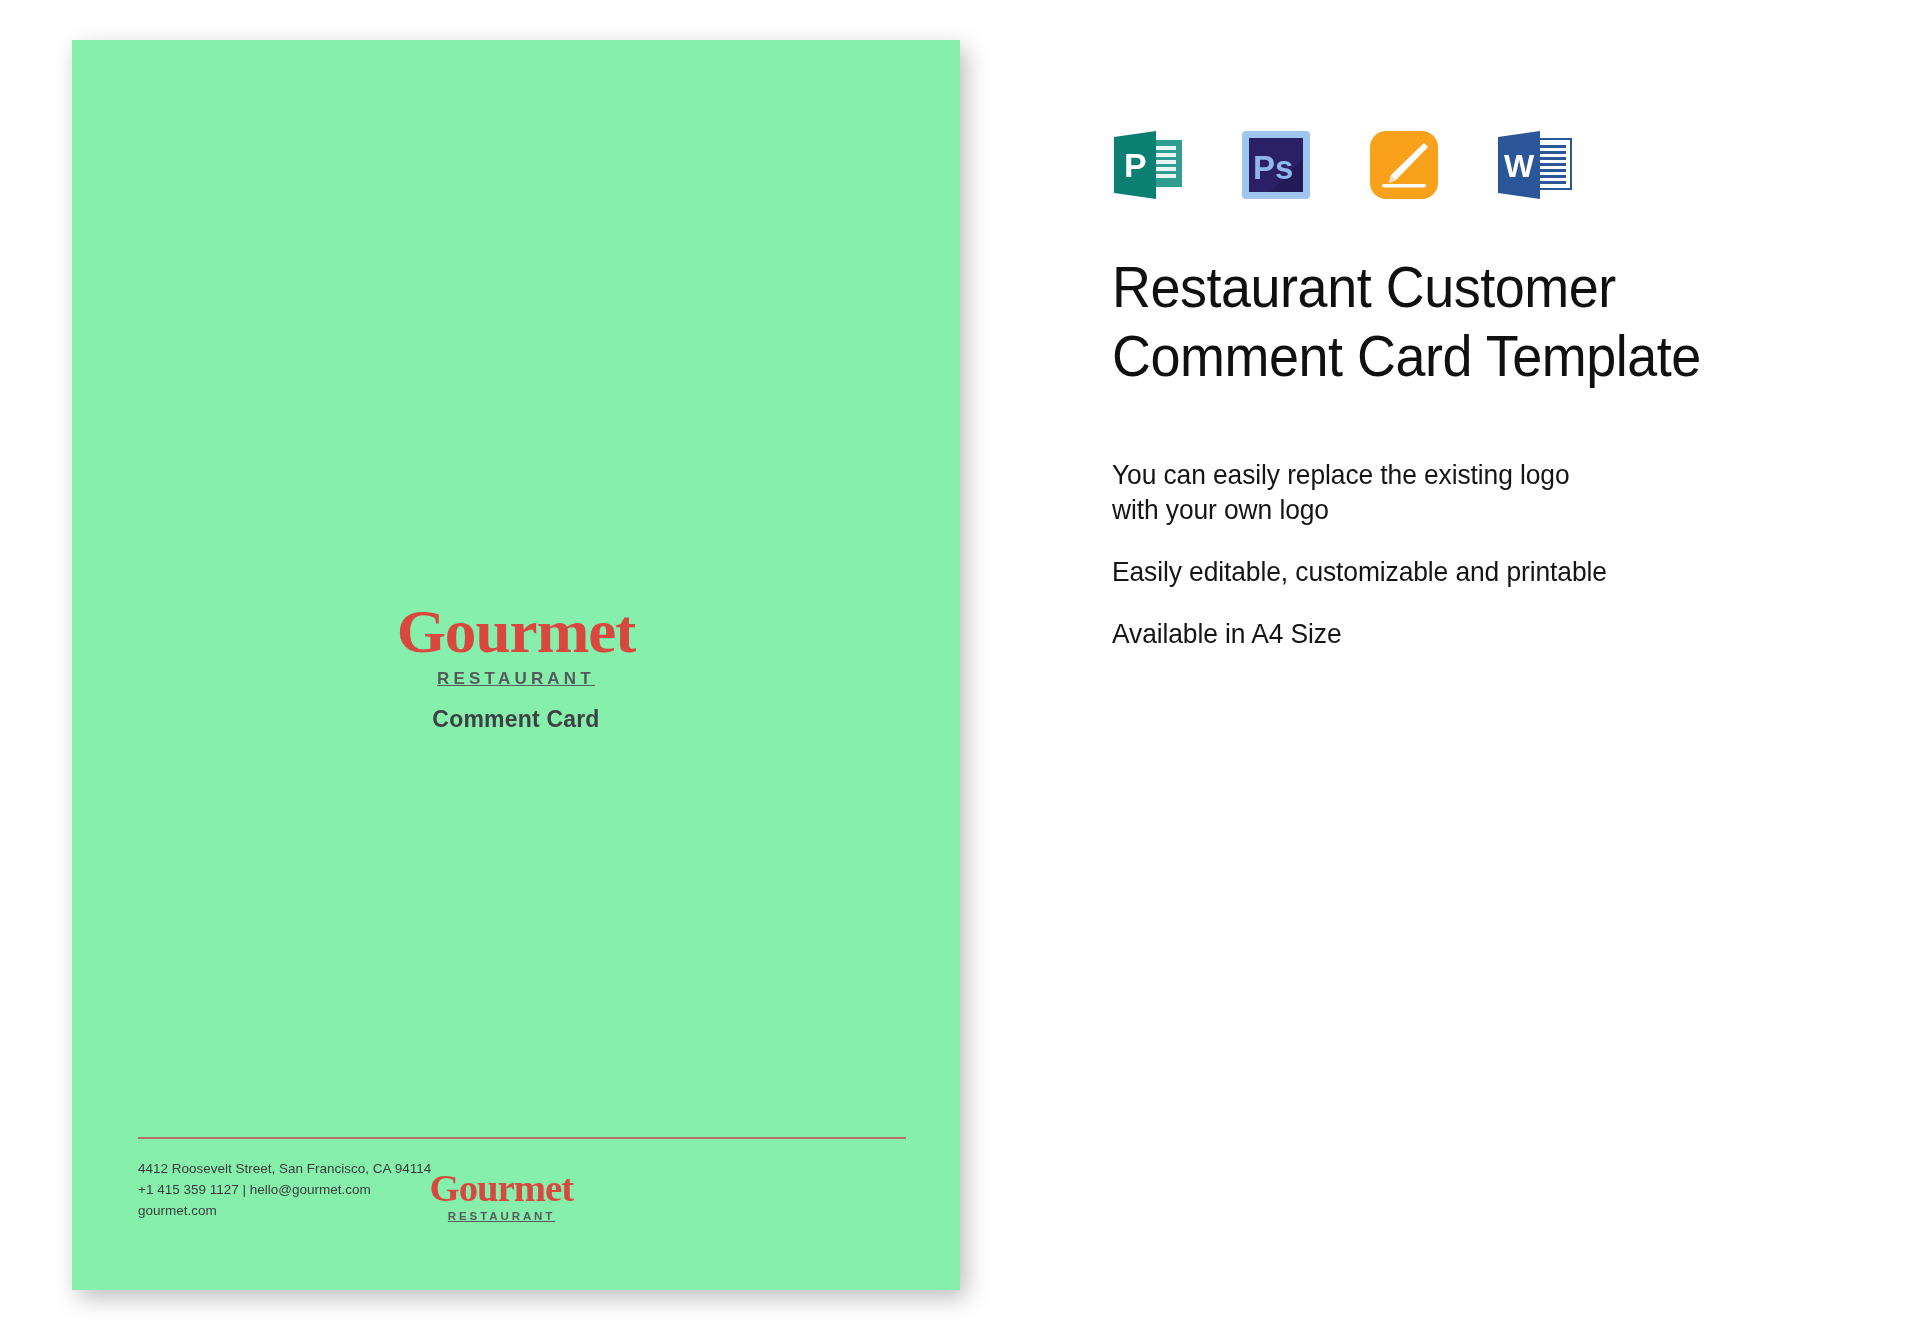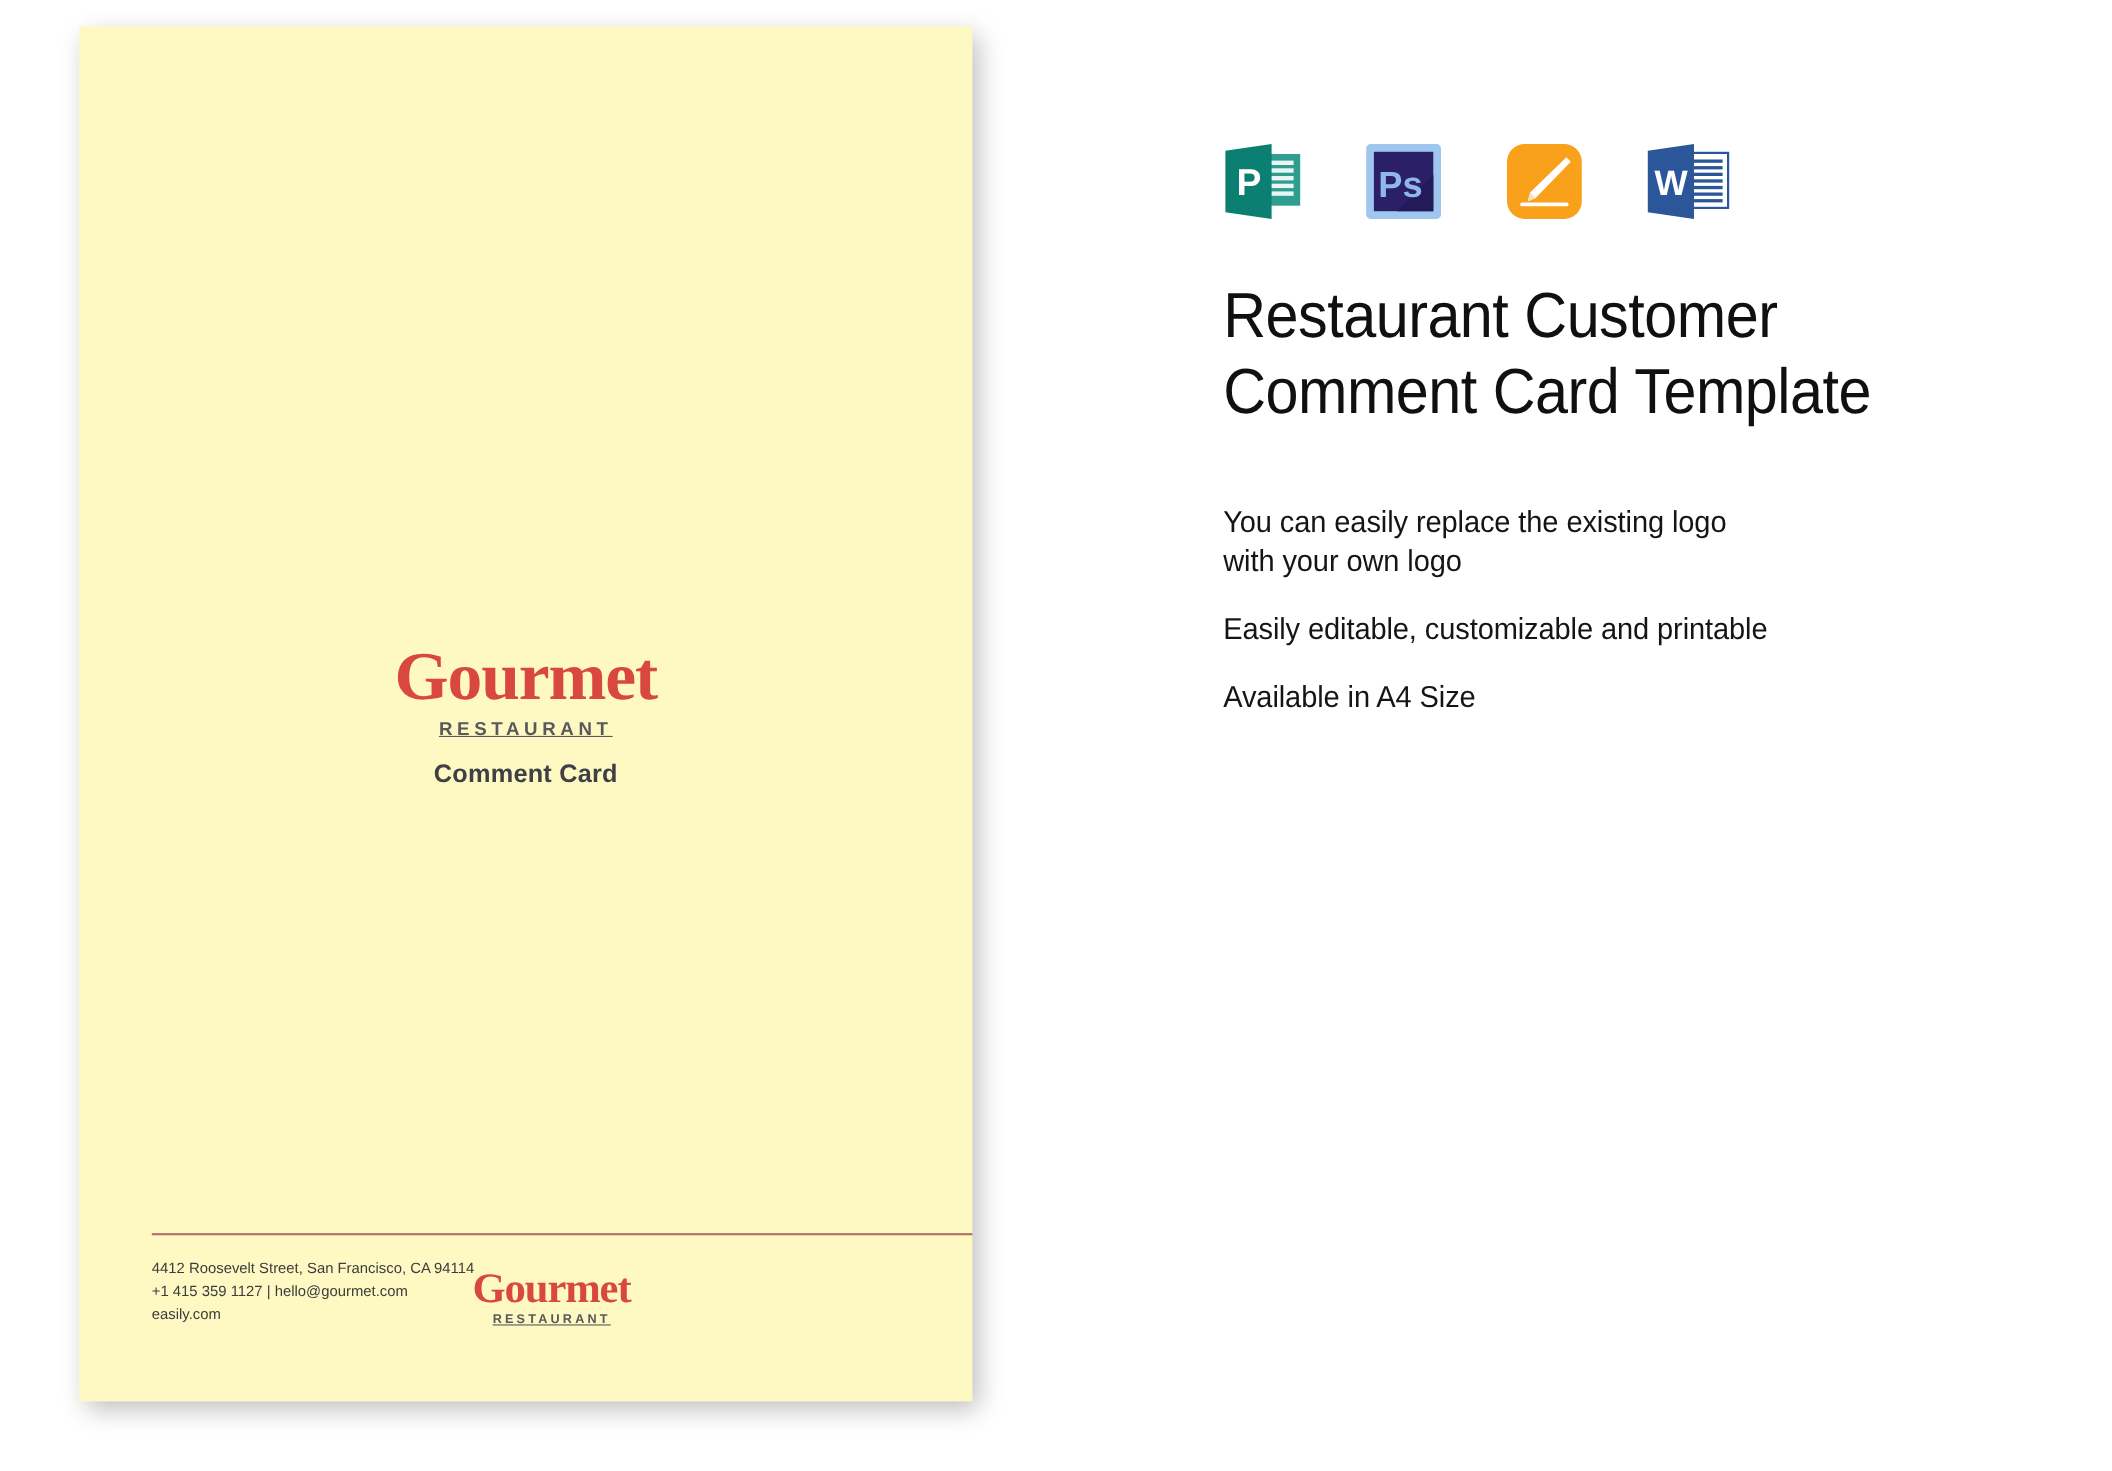--- a/index.html
+++ b/index.html
@@ -13,24 +13,24 @@
     position: relative;
     overflow: hidden;
     font-family: "Liberation Sans", sans-serif;
     -webkit-font-smoothing: antialiased;
   }
 
   
   .doc-page {
     position: absolute;
     left: 72px;
-    top: 24px;
-    width: 812px;
+    top: 40px;
+    width: 888px;
     height: 1250px;
-    background: #fef9c3;
+    background: #86efac;
     box-shadow: 6px 8px 22px rgba(0,0,0,0.26);
     overflow: hidden;
   }
 
   .doc-center {
     position: absolute;
     left: 0;
     top: 560px;
     width: 100%;
     text-align: center;
@@ -173,21 +173,21 @@
     <div class="logo-sub">RESTAURANT</div>
     <div class="doc-subtitle">Comment Card</div>
   </div>
 
   <div class="doc-footer">
     <div class="footer-rule"></div>
     <div class="footer-row">
       <div class="footer-address">
         <div>4412 Roosevelt Street, San Francisco, CA 94114</div>
         <div>+1 415 359 1127 | hello@gourmet.com</div>
-        <div>easily.com</div>
+        <div>gourmet.com</div>
       </div>
       <div class="footer-logo">
         <div class="logo-word">Gourmet</div>
         <div class="logo-sub">RESTAURANT</div>
       </div>
     </div>
   </div>
 
 </div>
 

